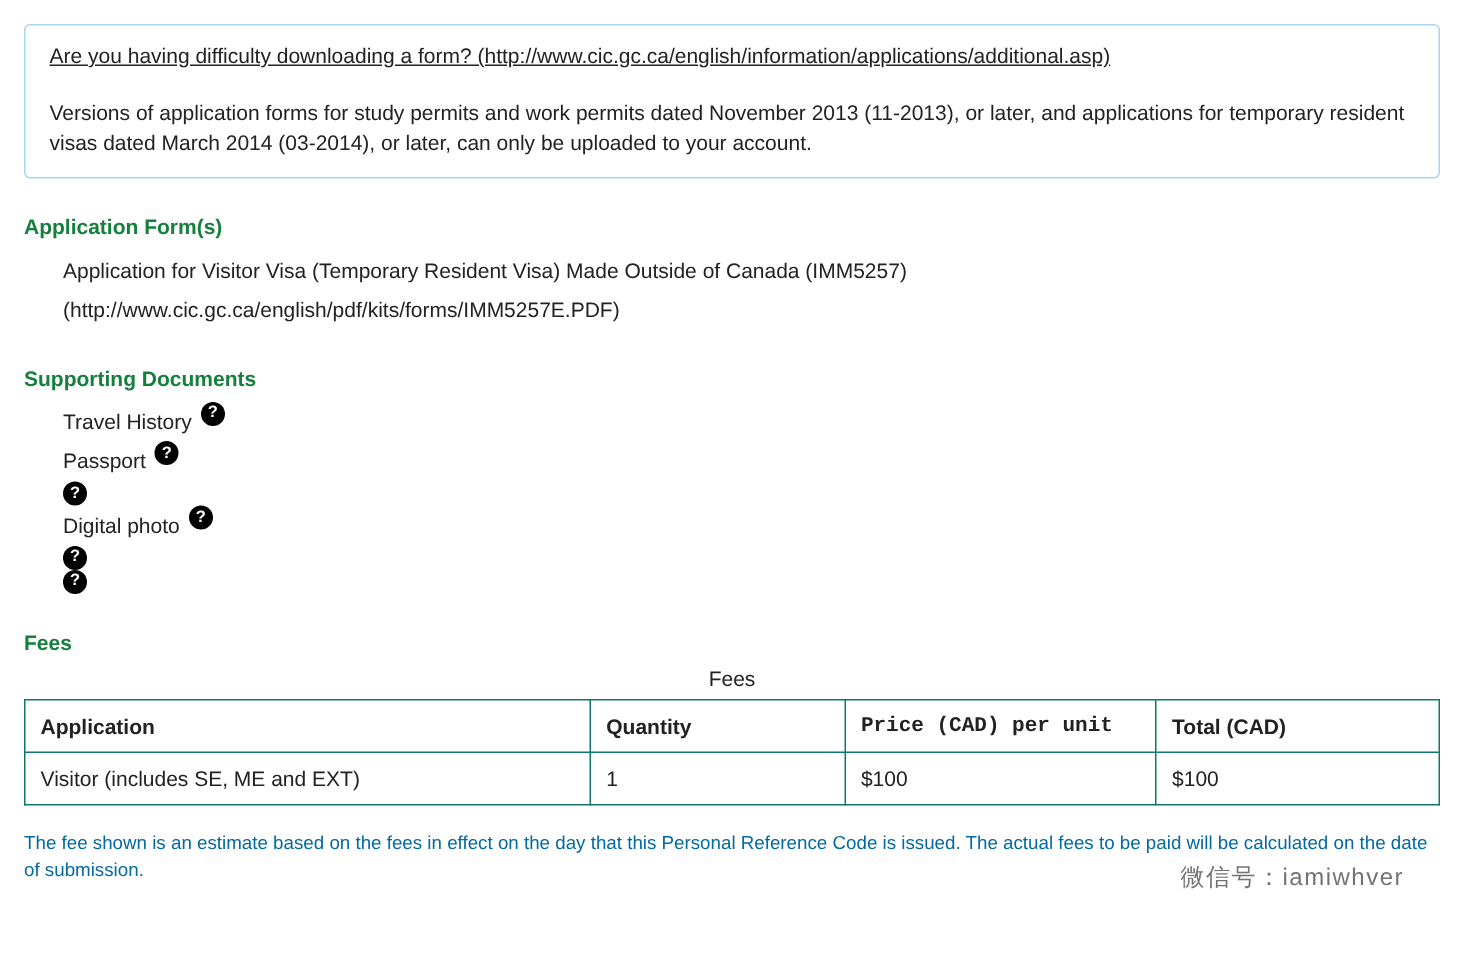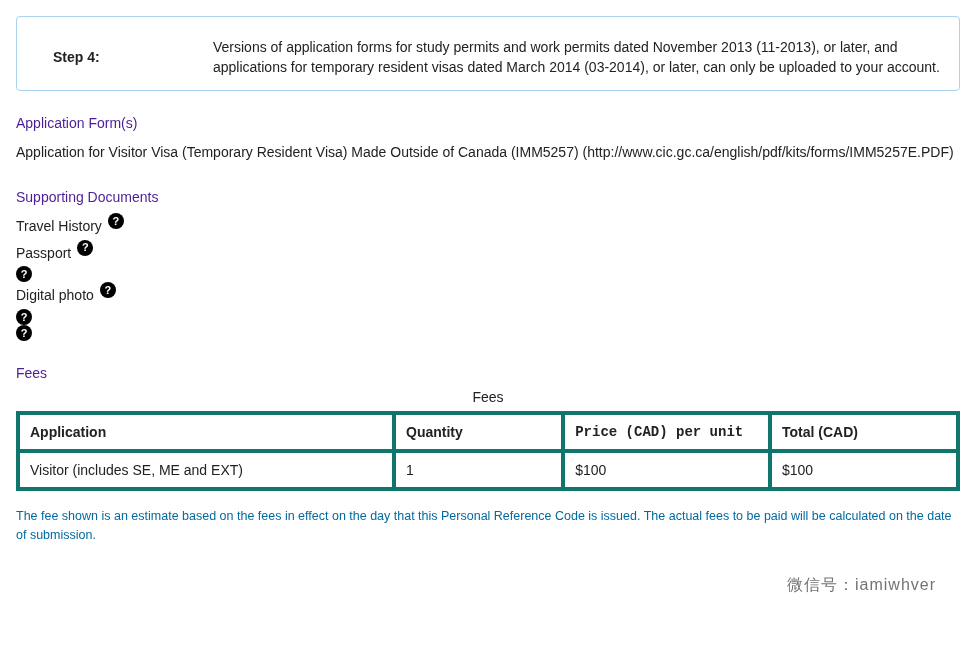--- a/index.html
+++ b/index.html
@@ -34,26 +34,27 @@
     .step-body .link-line {
       text-decoration: underline;
       margin-bottom: 12px;
       display: inline-block;
     }
     .step-body .versions {
       margin-top: 8px;
       line-height: 1.45;
     }
     .section-title {
-      color: #4c1d95;
-      font-weight: normal;
+      color: #15803d;
+      font-weight: bold;
       margin-top: 24px;
       margin-bottom: 8px;
     }
     .indent {
+      margin-left: 26px;
       line-height: 1.9;
     }
     .doc-line {
       display: flex;
       align-items: flex-start;
       gap: 6px;
     }
     .help-icon {
       display: inline-flex;
       align-items: center;
@@ -73,21 +74,21 @@
     table.fees-table {
       border-collapse: collapse;
       width: 100%;
       margin-top: 6px;
     }
     .table-caption {
       text-align: center;
       margin-bottom: 4px;
     }
     table.fees-table th, table.fees-table td {
-      border: 4px solid #0f766e;
+      border: 1px solid #0f766e;
       padding: 9px 10px;
       text-align: left;
       font-size: 14px;
     }
     table.fees-table th {
       font-weight: bold;
     }
     .col-app { width: 40%; }
     .col-qty { width: 18%; }
     .col-unit { width: 22%; font-family: Liberation Mono, monospace; }
@@ -105,22 +106,22 @@
       color: #737373;
       font-size: 16px;
       letter-spacing: 1px;
       pointer-events: none;
     }
   </style>
 </head>
 <body>
 
 <div class="step-box">
-  <div class="step-label">Step 4:</div>
   <div class="step-body">
+    <a class="link-line">Are you having difficulty downloading a form? (http://www.cic.gc.ca/english/information/applications/additional.asp)</a>
     <div class="versions">Versions of application forms for study permits and work permits dated November 2013 (11-2013), or later, and applications for temporary resident visas dated March 2014 (03-2014), or later, can only be uploaded to your account.</div>
   </div>
 </div>
 
 <div class="section-title">Application Form(s)</div>
 <div class="indent">Application for Visitor Visa (Temporary Resident Visa) Made Outside of Canada (IMM5257) (http://www.cic.gc.ca/english/pdf/kits/forms/IMM5257E.PDF)</div>
 
 <div class="section-title">Supporting Documents</div>
 <div class="indent">
   <div class="doc-line">

